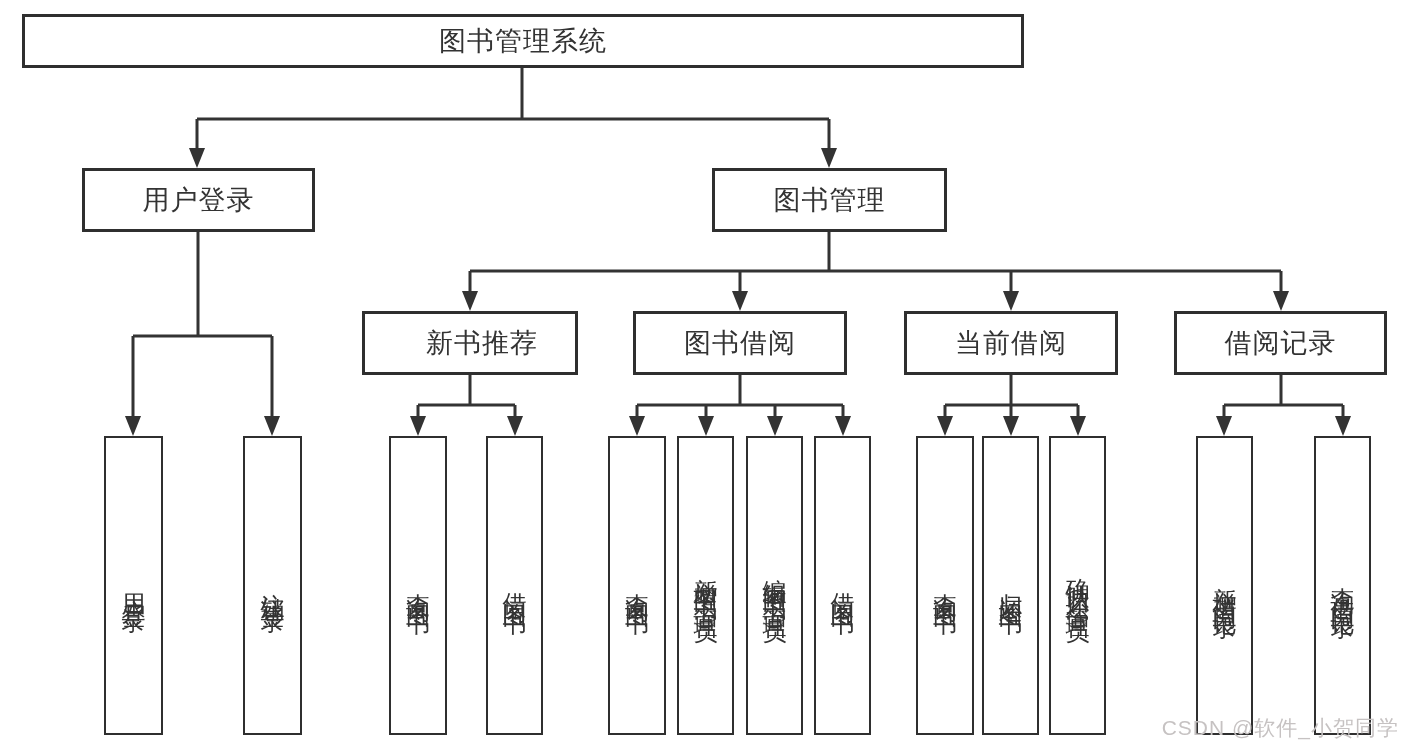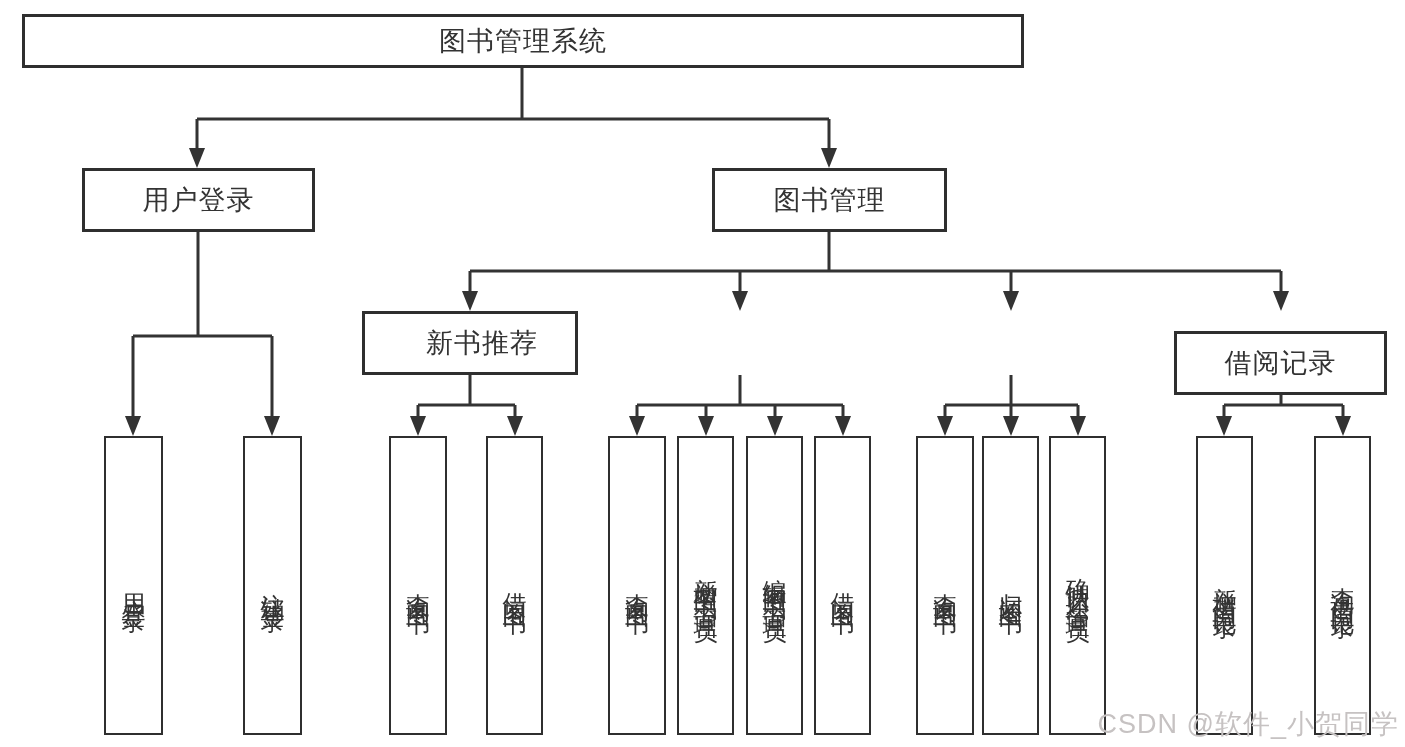--- a/index.html
+++ b/index.html
@@ -39,21 +39,21 @@
   }
   .box.v .vtext{
     writing-mode:vertical-rl;
     text-orientation:mixed;
     letter-spacing:6px;
     line-height:1;
   }
   #watermark{
     position:absolute;
     right:6px;bottom:5px;
-    font-size:27px;
+    font-size:21px;
     color:var(--watermark);
     letter-spacing:1px;
     white-space:nowrap;
   }
 </style>
 </head>
 <body>
 
 <div id="stage">
 
@@ -100,21 +100,27 @@
   <div class="box h" style="left:82px;top:168px;width:233px;height:64px;">
     <span>用户登录</span>
   </div>
   <div class="box h" style="left:712px;top:168px;width:235px;height:64px;justify-content:center;">
     <span>图书管理</span>
   </div>
 
   <div class="box h" style="left:362px;top:311px;width:216px;height:64px;padding-left:24px;">
     <span>新书推荐</span>
   </div>
-  <div class="box h" style="left:1174px;top:311px;width:213px;height:64px;margin-top:20px;">
+  <div class="box h" style="left:633px;top:311px;width:214px;height:64px;">
+    <span>图书借阅</span>
+  </div>
+  <div class="box h" style="left:904px;top:311px;width:214px;height:64px;">
+    <span>当前借阅</span>
+  </div>
+  <div class="box h" style="left:1174px;top:311px;width:213px;height:64px;">
     <span>借阅记录</span>
   </div>
 
   <div class="box v" style="left:104px;top:436px;width:59px;height:299px;">
     <span class="vtext">用户登录</span>
   </div>
   <div class="box v" style="left:243px;top:436px;width:59px;height:299px;">
     <span class="vtext">注销登录</span>
   </div>
 

